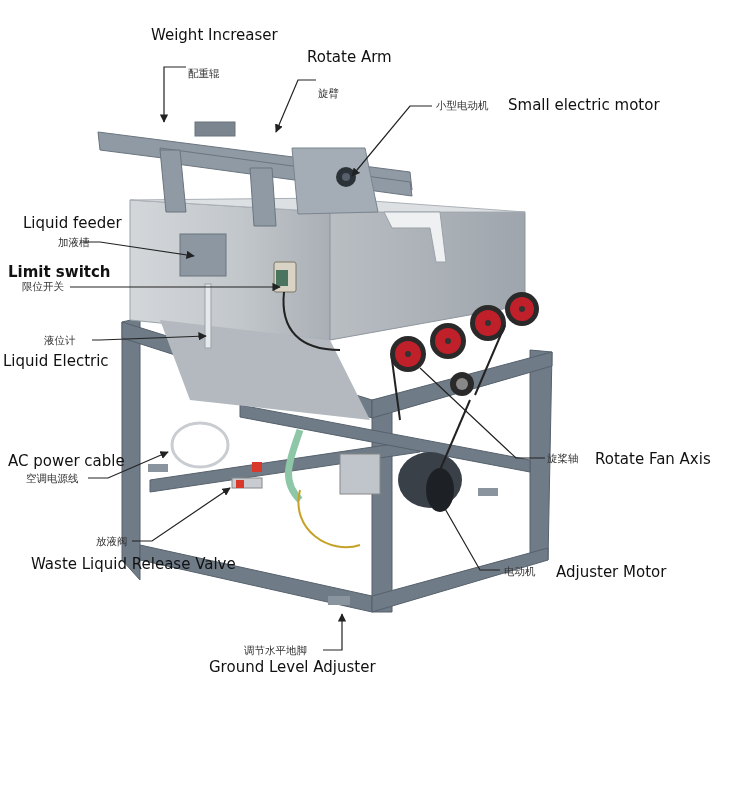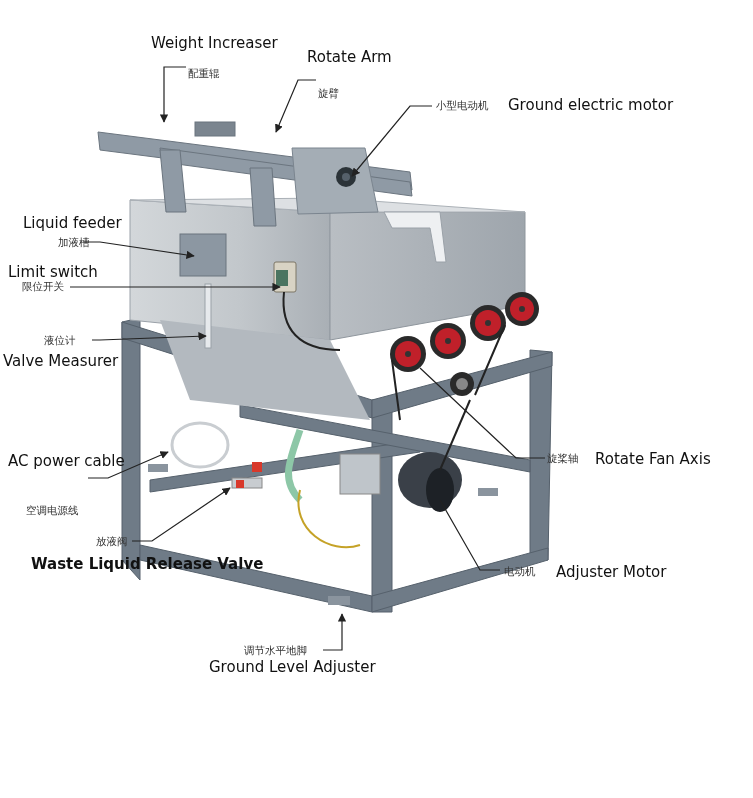--- a/index.html
+++ b/index.html
@@ -132,43 +132,43 @@
     <polyline points="132,541 152,541 230,488" marker-end="url(#arr)"></polyline>
 
     <polyline points="545,458 516,458 420,368"></polyline>
 
     <polyline points="500,570 480,570 440,500"></polyline>
 
     <polyline points="323,650 342,650 342,614" marker-end="url(#arr)"></polyline>
   </g>
 </svg>
 
-<div class="en" style="left:151px;top:34px;">Weight Increaser</div>
+<div class="en" style="left:151px;top:26px;">Weight Increaser</div>
 <div class="zh" style="left:188px;top:60px;margin-top:7px;">配重辊</div>
 
 <div class="en" style="left:307px;top:48px;">Rotate Arm</div>
 <div class="zh" style="left:318px;top:87px;">旋臂</div>
 
 <div class="zh" style="left:436px;top:99px;">小型电动机</div>
-<div class="en" style="left:508px;top:96px;">Ground electric motor</div>
+<div class="en" style="left:508px;top:96px;">Small electric motor</div>
 
 <div class="en" style="left:23px;top:214px;">Liquid feeder</div>
 <div class="zh" style="left:44px;top:236px;margin-left:14px;">加液槽</div>
 
-<div class="en" style="left:8px;top:263px;">Limit switch</div>
+<div class="en" style="left:8px;top:263px;font-weight:bold;">Limit switch</div>
 <div class="zh" style="left:22px;top:280px;">限位开关</div>
 
 <div class="zh" style="left:44px;top:334px;">液位计</div>
-<div class="en" style="left:3px;top:352px;">Valve Measurer</div>
+<div class="en" style="left:3px;top:352px;">Liquid Electric</div>
 
 <div class="en" style="left:8px;top:452px;">AC power cable</div>
-<div class="zh" style="left:26px;top:472px;margin-top:32px;">空调电源线</div>
+<div class="zh" style="left:26px;top:472px;">空调电源线</div>
 
 <div class="zh" style="left:96px;top:535px;">放液阀</div>
-<div class="en" style="left:31px;top:555px;font-weight:bold;">Waste Liquid Release Valve</div>
+<div class="en" style="left:31px;top:555px;">Waste Liquid Release Valve</div>
 
 <div class="zh" style="left:547px;top:452px;">旋桨轴</div>
 <div class="en" style="left:595px;top:450px;">Rotate Fan Axis</div>
 
 <div class="zh" style="left:504px;top:565px;">电动机</div>
 <div class="en" style="left:556px;top:563px;">Adjuster Motor</div>
 
 <div class="zh" style="left:244px;top:644px;">调节水平地脚</div>
 <div class="en" style="left:209px;top:658px;">Ground Level Adjuster</div>
 

